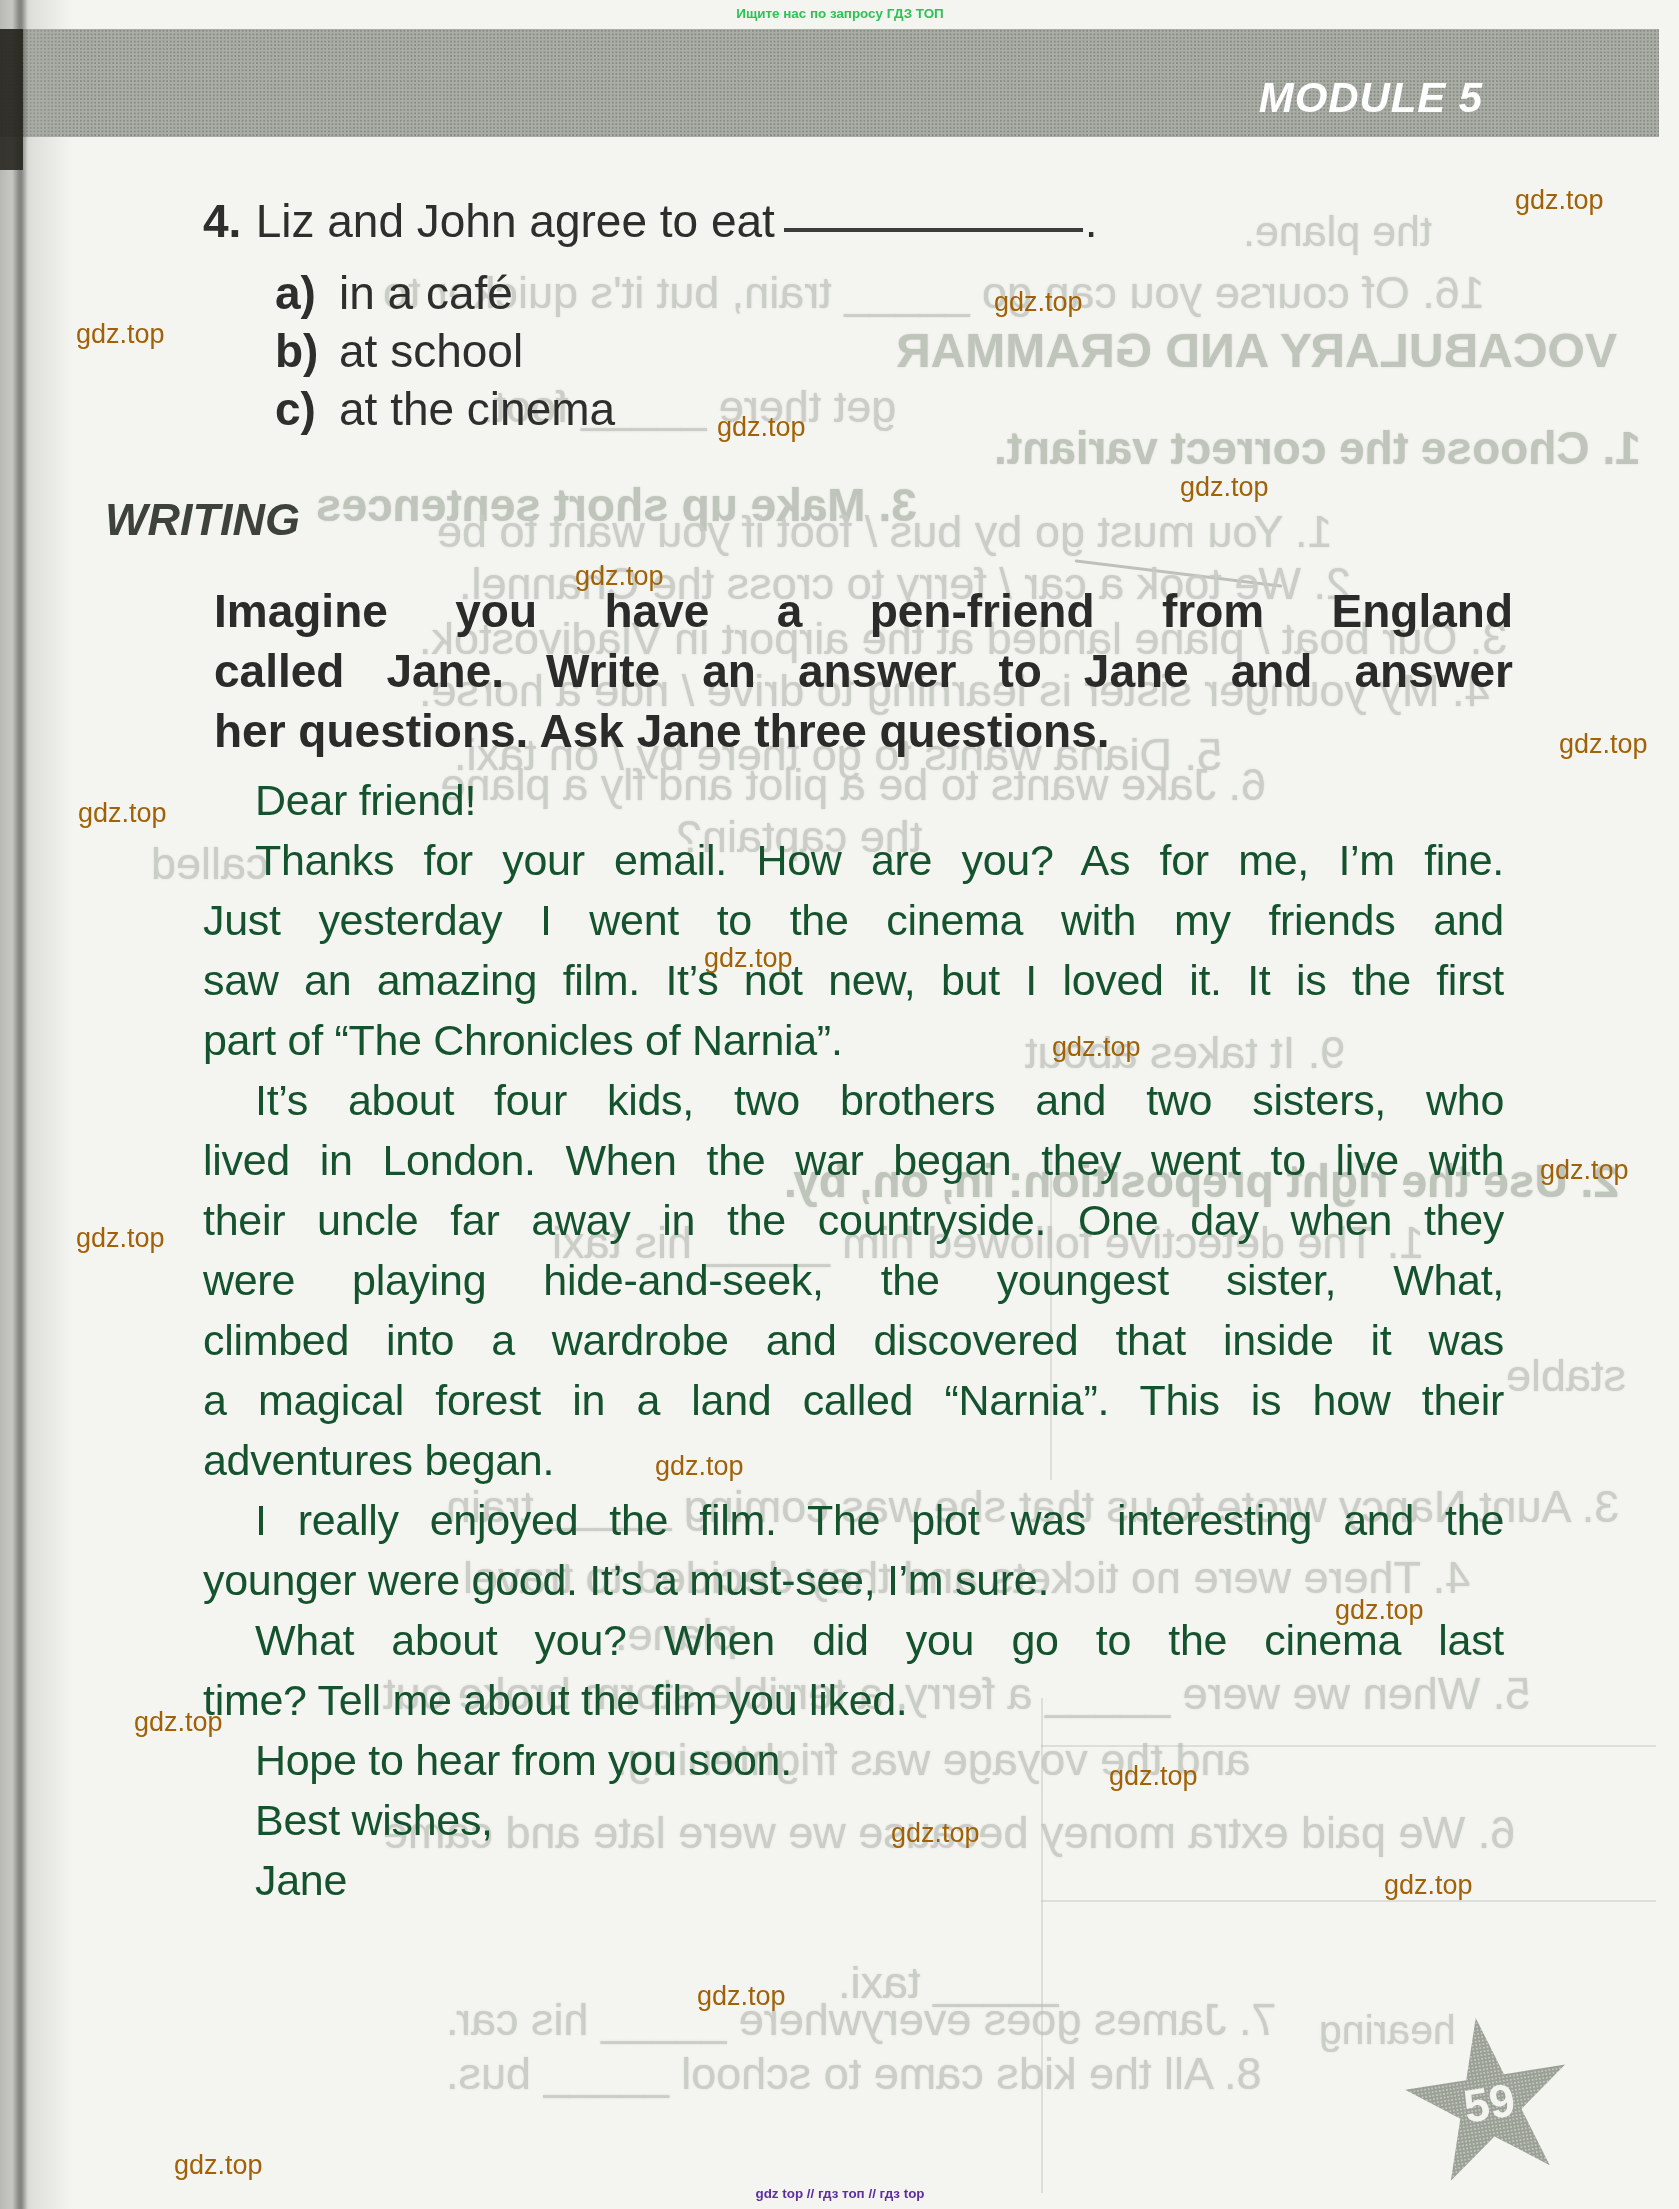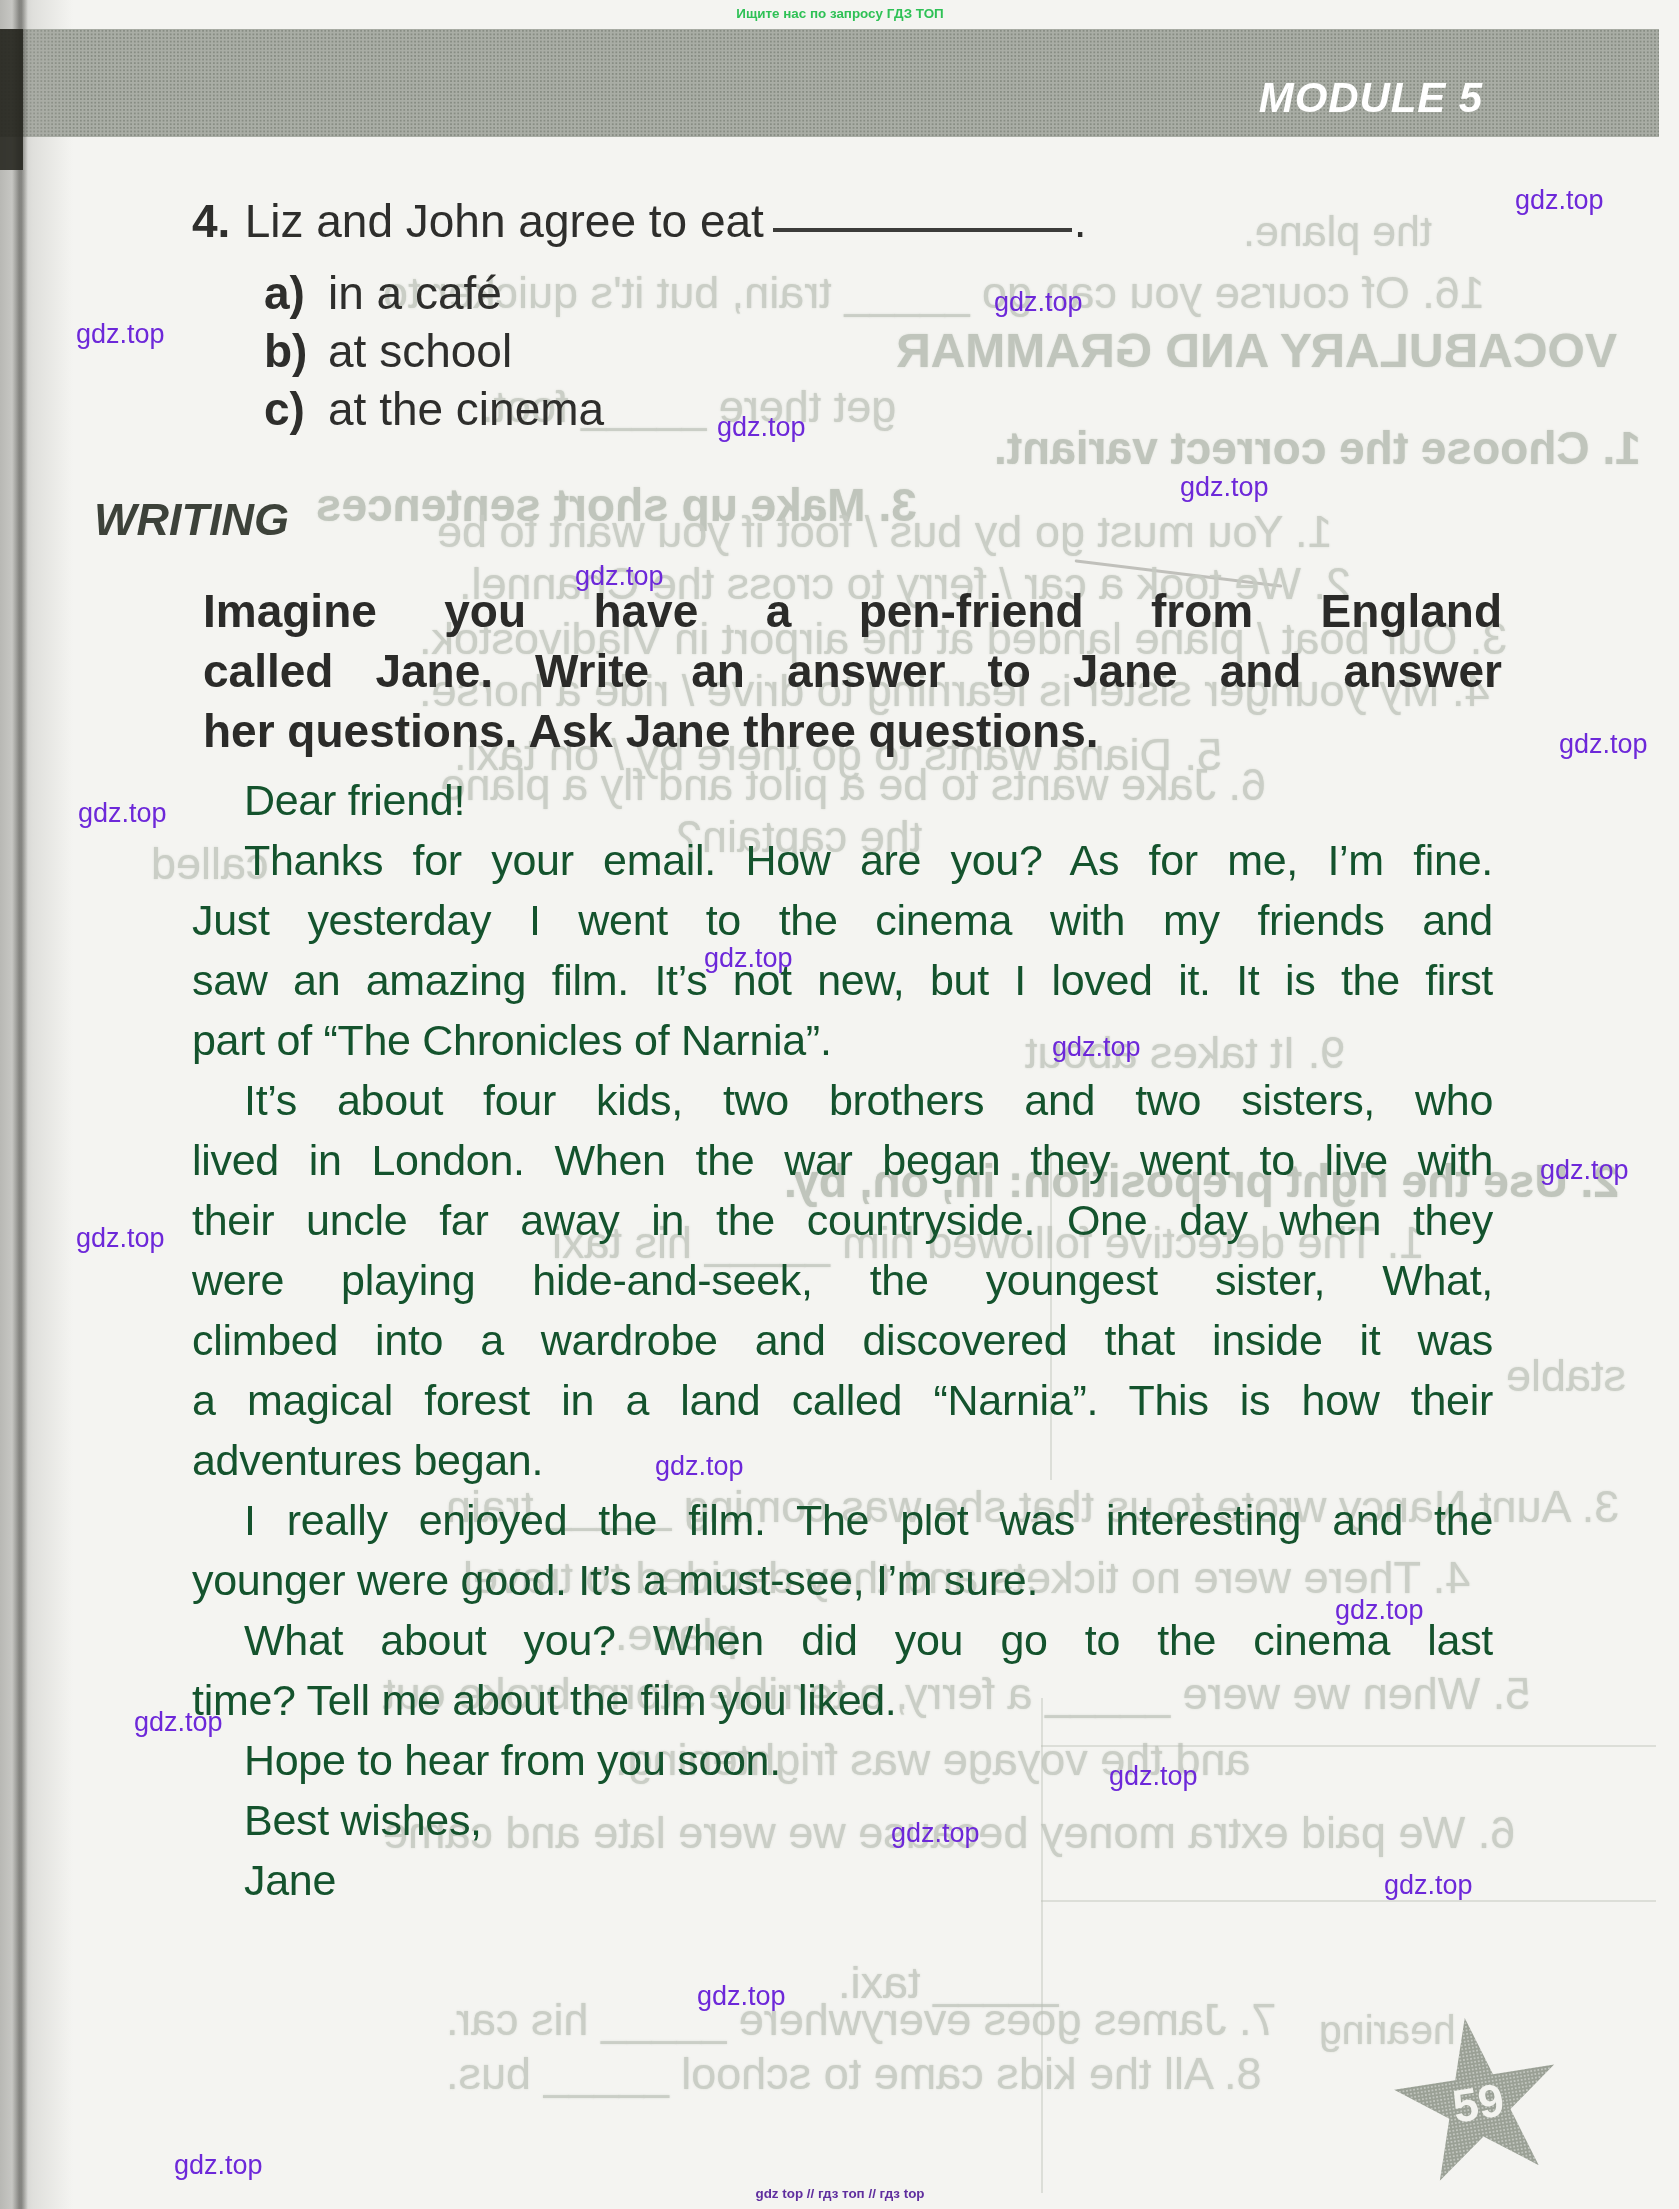--- a/index.html
+++ b/index.html
@@ -30,21 +30,21 @@
   
   .bleed-layer { position:absolute; inset:0; z-index:1; }
   .bleed { position:absolute; transform:scaleX(-1); color:#c7cbc3; white-space:nowrap;
     opacity:.92; text-shadow:0 0 1.8px rgba(199,203,195,.8); }
   .bleed.bold { font-weight:bold; color:#bcc2b8; }
   .bleed-line { position:absolute; background:rgba(186,191,182,.42); }
   .pencil { position:absolute; left:1074px; top:572px; width:209px; height:2.7px;
     background:#c0c0bb; transform:rotate(7deg); border-radius:1.8px; }
 
   
-  .content { position:absolute; inset:0; z-index:2; }
+  .content { position:absolute; inset:0; z-index:2;margin-left:11px; }
   .q4 { position:absolute; left:192px; top:194px; font-size:46px; color:#2e2e2c; white-space:nowrap; }
   .q4-num { font-weight:bold; margin-right:14.3px; }
   .q4-blank { display:inline-block; width:299px; height:10.7px;
     border-bottom:4.5px solid #3c3c3a; margin:0 1.8px 5.3px 9px; }
   .options { position:absolute; left:264px; top:264px; font-size:46px; color:#2e2e2c; }
   .option-row { height:58px; line-height:58px; white-space:nowrap; }
   .option-key { font-weight:bold; display:inline-block; min-width:64px; }
 
   .writing-heading { position:absolute; left:94px; top:494px; font-size:45px;
     font-weight:bold; font-style:italic; color:#3d423a; }
@@ -54,21 +54,21 @@
   .task .line { height:60px; overflow:hidden; }
   .line.j { text-align:justify; text-align-last:justify; }
 
   .letter { position:absolute; left:192px; top:770px; width:1301px; font-size:43px;
     color:#14532d; line-height:60px; letter-spacing:-0.3px; }
   .letter .line { height:60px; overflow:hidden; }
   .line.indent { padding-left:52px; }
 
   
   .wm-layer { position:absolute; inset:0; z-index:6; }
-  .watermark { position:absolute; font-size:27px; color:#6d28d9; white-space:nowrap; }
+  .watermark { position:absolute; font-size:27px; color:#a16207; white-space:nowrap; }
 
   
   .star { position:absolute; left:1396px; top:2017px; width:162px; height:157px; z-index:2;
     background-color:#9aa095;
     background-image:radial-gradient(rgba(255,255,255,.38) 0.9px, rgba(0,0,0,0) 1.1px);
     background-size:3.6px 3.6px;
     clip-path:polygon(50% 0%, 61.8% 38.2%, 100% 38.2%, 69.1% 61.8%, 80.9% 100%, 50% 76.4%, 19.1% 100%, 30.9% 61.8%, 0% 38.2%, 38.2% 38.2%);
     transform:rotate(-9deg); display:flex; align-items:center; justify-content:center; }
   .star-num { font-size:46px; font-weight:bold; color:#f3f3ef; margin-top:14.3px; }
 

